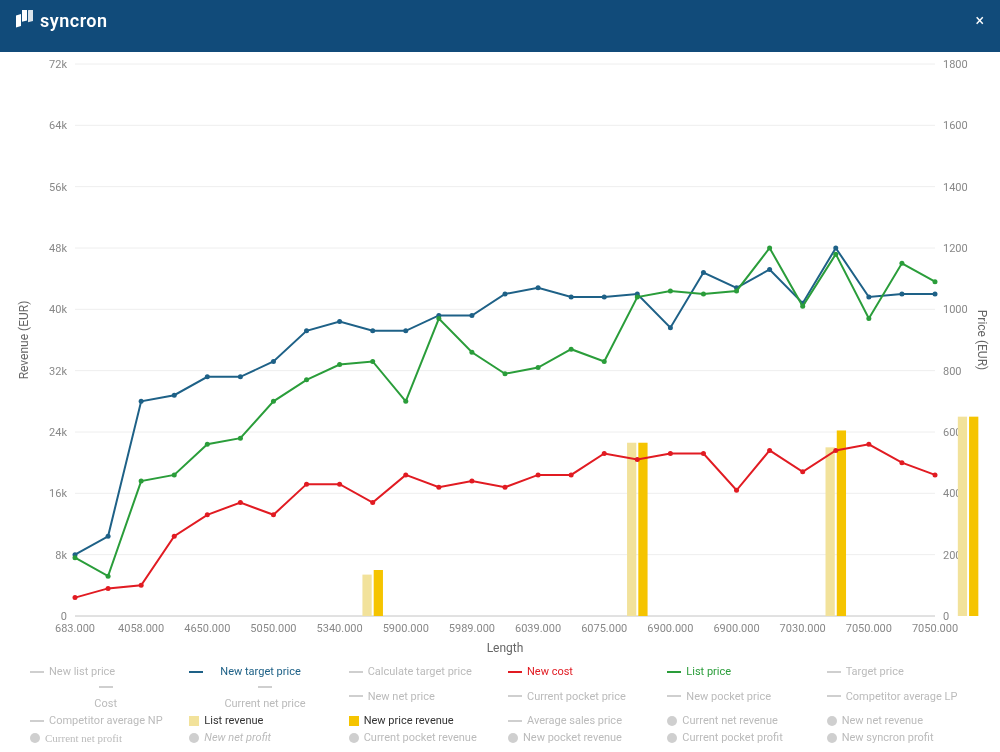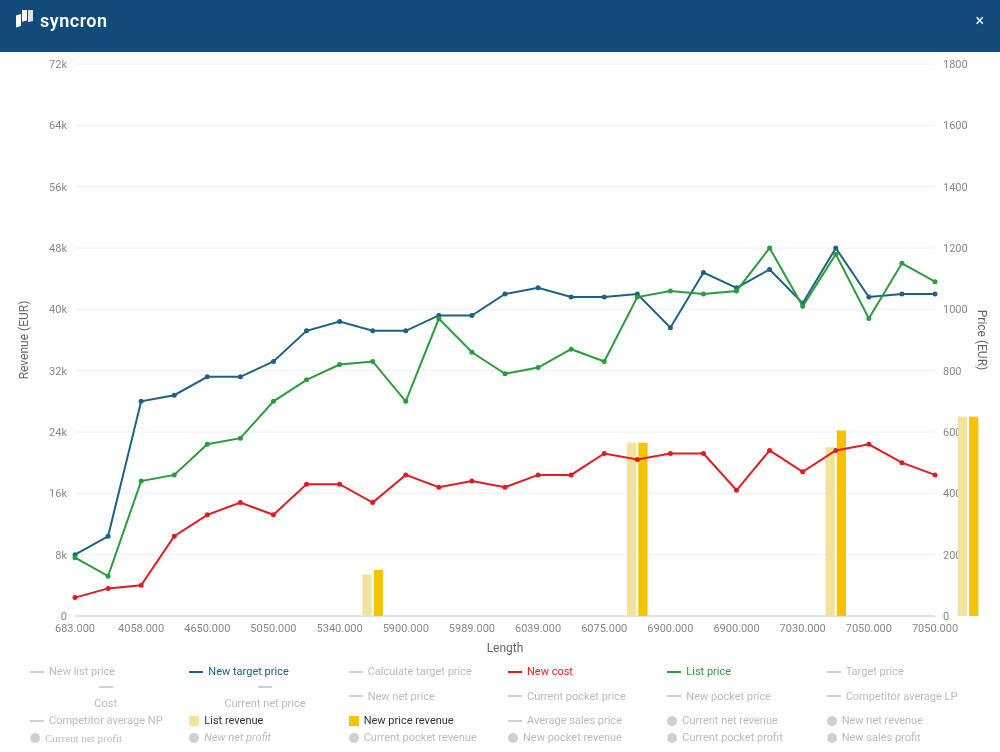--- a/index.html
+++ b/index.html
@@ -256,21 +256,21 @@
       </svg>
   </div>
 
   <div class="legend" id="legend">
       <div class="legend-item inactive" style="color: rgb(187, 187, 187);">
         <span class="swatch-line" style="color: rgb(207, 207, 207);"></span>
         <span style="color: rgb(187, 187, 187);">New list price</span>
       </div>
       <div class="legend-item" style="color: rgb(30, 97, 135);">
         <span class="swatch-line" style="color: rgb(30, 97, 135);"></span>
-        <span style="color: rgb(30, 97, 135);">New target price</span>
+        <span style="color: rgb(30, 97, 135); margin-left: 12px;">New target price</span>
       </div>
       <div class="legend-item inactive" style="color: rgb(187, 187, 187);">
         <span class="swatch-line" style="color: rgb(207, 207, 207);"></span>
         <span style="color: rgb(187, 187, 187);">Calculate target price</span>
       </div>
       <div class="legend-item" style="color: rgb(225, 27, 34);">
         <span class="swatch-line" style="color: rgb(225, 27, 34);"></span>
         <span style="color: rgb(225, 27, 34);">New cost</span>
       </div>
       <div class="legend-item" style="color: rgb(42, 157, 58);">
@@ -344,16 +344,16 @@
       <div class="legend-item inactive" style="color: rgb(187, 187, 187);">
         <span class="swatch-dot" style="background: rgb(207, 207, 207); color: rgb(207, 207, 207);"></span>
         <span style="color: rgb(187, 187, 187);">New pocket revenue</span>
       </div>
       <div class="legend-item inactive" style="color: rgb(187, 187, 187);">
         <span class="swatch-dot" style="background: rgb(207, 207, 207); color: rgb(207, 207, 207);"></span>
         <span style="color: rgb(187, 187, 187);">Current pocket profit</span>
       </div>
       <div class="legend-item inactive" style="color: rgb(187, 187, 187);">
         <span class="swatch-dot" style="background: rgb(207, 207, 207); color: rgb(207, 207, 207);"></span>
-        <span style="color: rgb(187, 187, 187);">New sales profit</span>
+        <span style="color: rgb(187, 187, 187);">New syncron profit</span>
       </div>
     </div>
 </div>
 
 </body></html>

